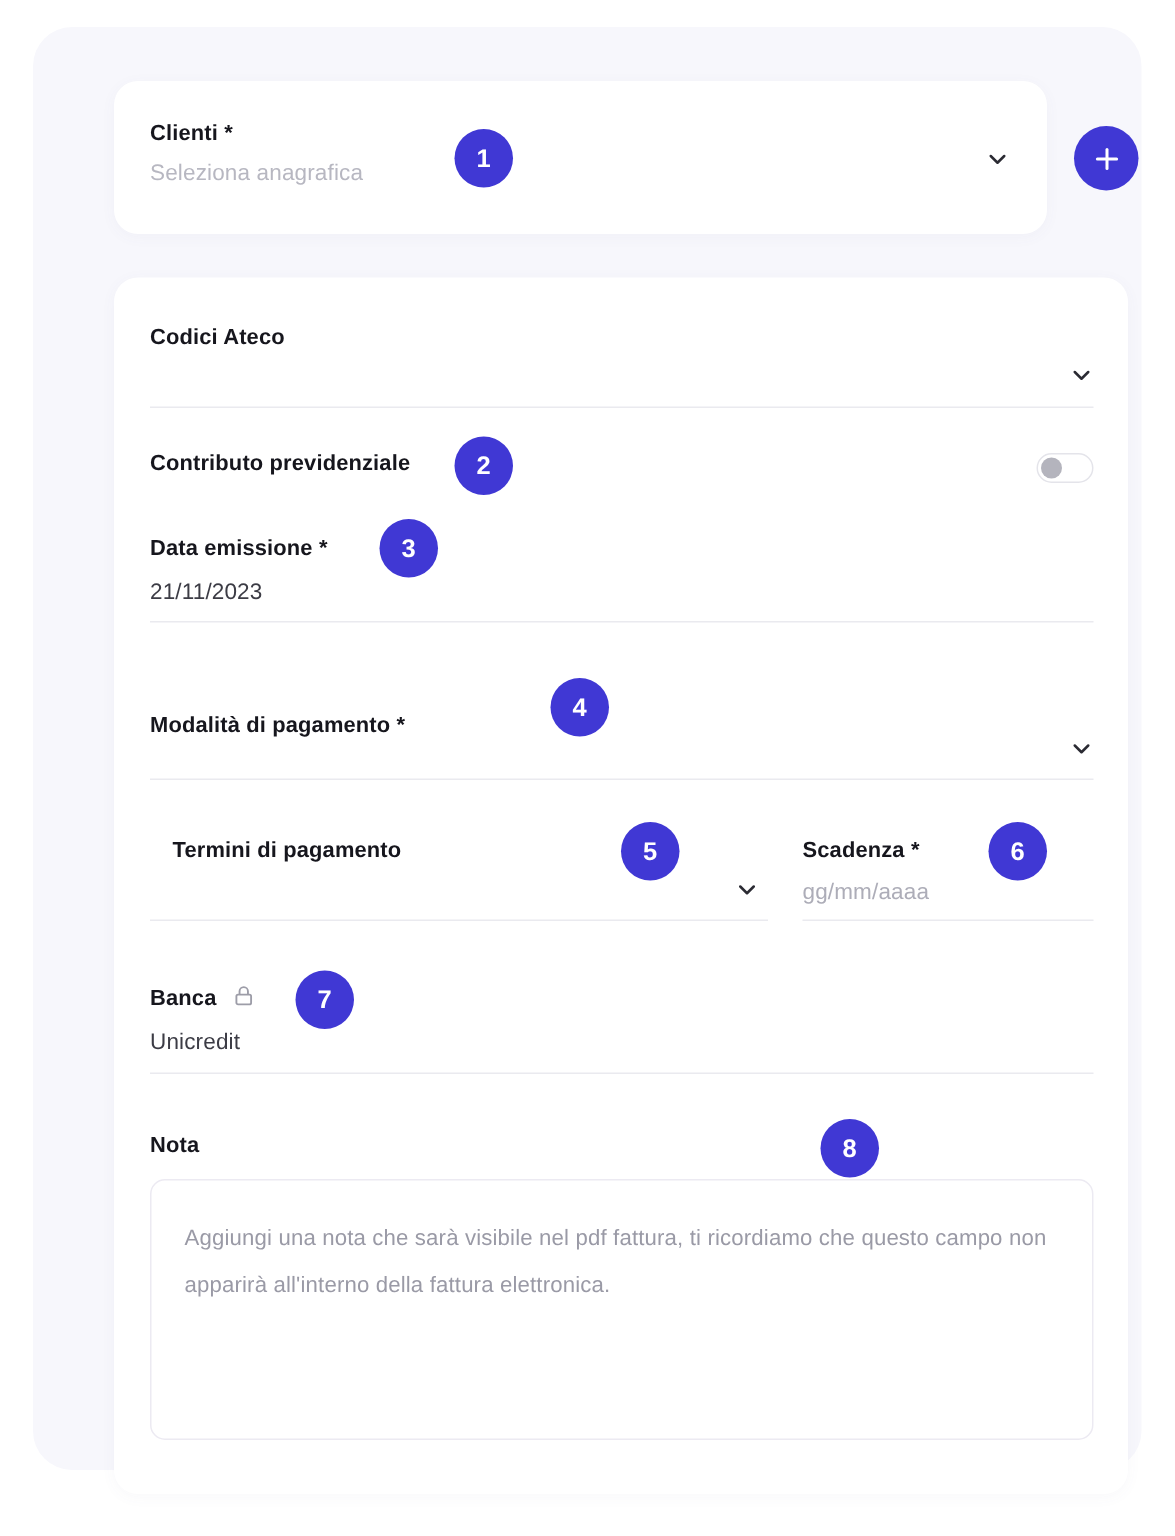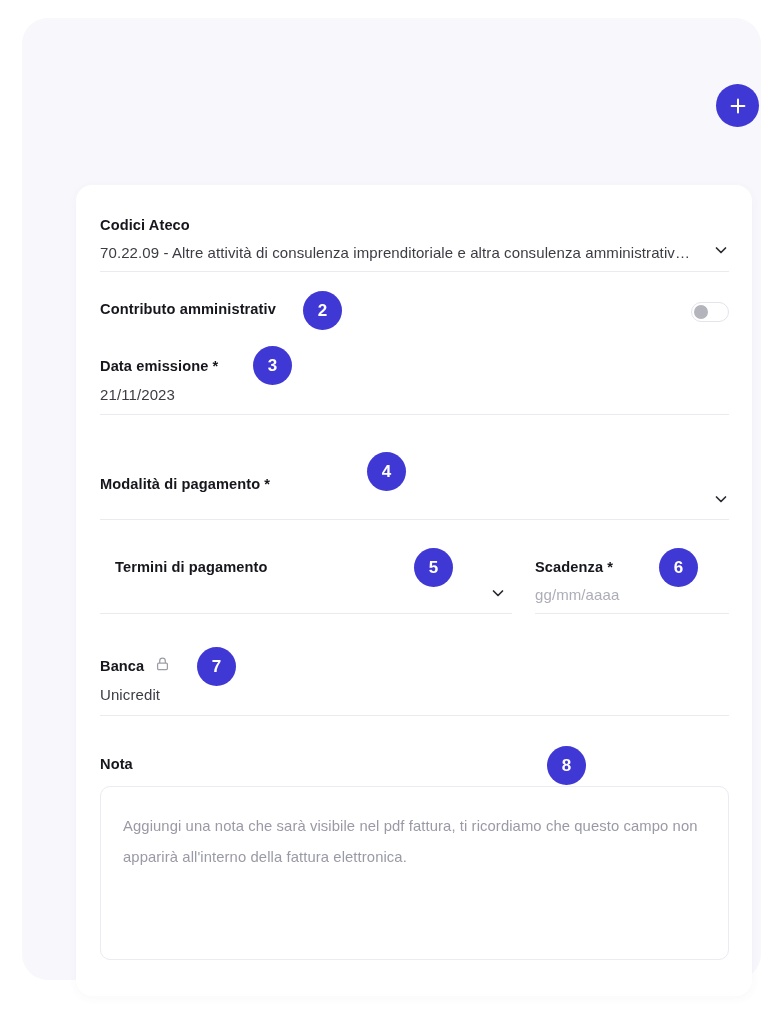--- a/index.html
+++ b/index.html
@@ -177,40 +177,52 @@
     letter-spacing: 0.1px;
   }
   .nota-box::placeholder { color: #9a9aa6; }
 </style>
 </head>
 <body>
 
 <div class="page">
   <div class="shell">
 
+    <div class="card card-clienti">
+      <div style="position:absolute; left:24px; top:27px;" class="label">Clienti *</div>
+
+      <div style="position:absolute; left:24px; top:53px;" class="value placeholder">Seleziona anagrafica</div>
+
+      <div class="chevron" style="left:581px; top:44px;">
+        <svg viewBox="0 0 16 16" fill="none" stroke="currentColor" stroke-width="1.7" stroke-linecap="round" stroke-linejoin="round">
+          <polyline points="3.5,6 8,10.5 12.5,6"></polyline>
+        </svg>
+      </div>
+
+      <div class="badge" style="left:227px; top:32px;">1</div>
+    </div>
 
     <button class="add-btn">
       <svg width="20" height="20" viewBox="0 0 20 20" fill="none" stroke="#ffffff" stroke-width="2" stroke-linecap="round">
         <line x1="10" y1="3.6" x2="10" y2="16.4"></line>
         <line x1="3.6" y1="10" x2="16.4" y2="10"></line>
       </svg>
     </button>
 
     <div class="card card-main">
 
       <div class="label" style="position:absolute; left:24px; top:32px;">Codici Ateco</div>
-      <div class="value" style="position:absolute; left:24px; top:59px; max-width:595px; overflow:hidden;">70.22.09 - Altre attività di consulenza imprenditoriale e altra consulenza amministrativ…</div>
       <div class="chevron" style="left:637px; top:57px;">
         <svg viewBox="0 0 16 16" fill="none" stroke="currentColor" stroke-width="1.7" stroke-linecap="round" stroke-linejoin="round">
           <polyline points="3.5,6 8,10.5 12.5,6"></polyline>
         </svg>
       </div>
       <div class="underline" style="left:24px; top:86px; width:629px;"></div>
 
-      <div class="label" style="position:absolute; left:24px; top:116px;">Contributo amministrativ</div>
+      <div class="label" style="position:absolute; left:24px; top:116px;">Contributo previdenziale</div>
       <div class="badge" style="left:227px; top:106px;">2</div>
       <div class="toggle" style="left:615px; top:117px;">
         <div class="knob"></div>
       </div>
 
       <div class="label" style="position:absolute; left:24px; top:173px;">Data emissione *</div>
       <div class="badge" style="left:177px; top:161px;">3</div>
       <div class="value" style="position:absolute; left:24px; top:201px;">21/11/2023</div>
       <div class="underline" style="left:24px; top:229px; width:629px;"></div>
 

